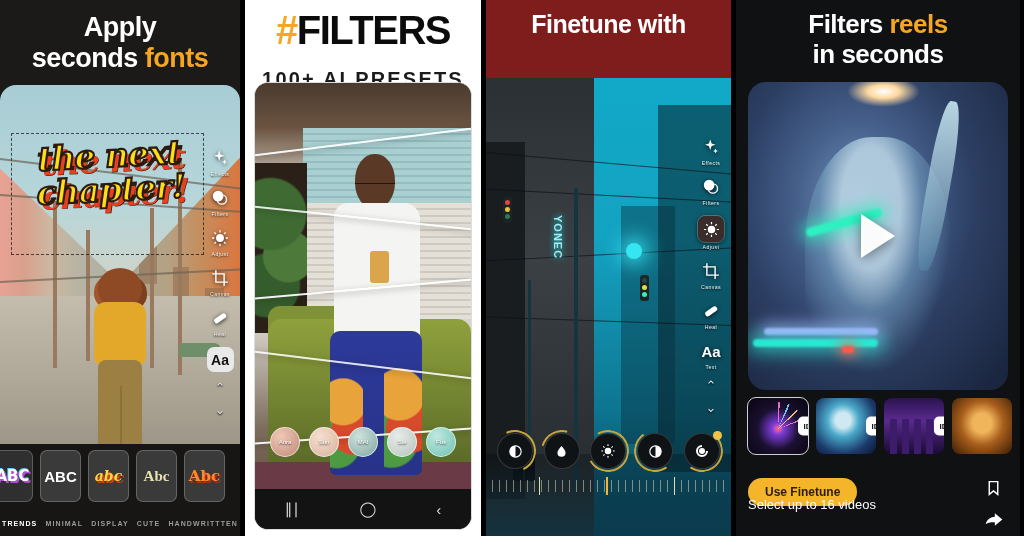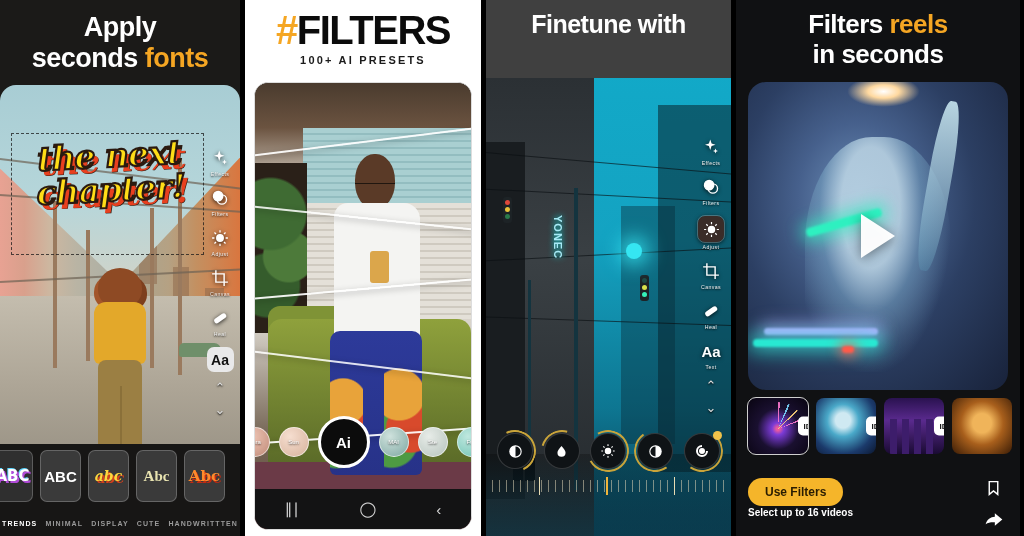--- a/index.html
+++ b/index.html
@@ -8,42 +8,42 @@
     background: #000;
     font-family: "Liberation Sans", sans-serif;
     overflow: hidden;
   }
   .board { position: relative; width: 932px; height: 536px; display: flex; background: #000; }
 
   .panel { position: relative; height: 536px; overflow: hidden; flex-shrink: 0; }
   .p1 { width: 240px; background: #1b1a18; }
   .gap { width: 5px; background: #000; flex-shrink: 0; }
   .p2 { width: 236px; background: #ffffff; }
-  .p3 { width: 245px; background: #404040; }
+  .p3 { width: 245px; background: #7f1d1d; }
   .p4 { width: 284px; background: #101113; }
 
   
   .head {
     position: relative; z-index: 6;
     text-align: center;
     color: #fff;
     letter-spacing: -0.5px;
     line-height: 1.14;
     font-weight: 700;
   }
   .p1 .head { padding: 12px 8px 10px; font-size: 27px; }
   .p3 .head { padding: 10px 6px 8px; font-size: 25px; }
   .p4 .head { padding: 10px 10px 8px; font-size: 26px; }
   .accent { color: #f5a623; }
 
   
   .p2head { background:#fff; padding: 10px 6px 8px; text-align:center; }
   .fhash { color:#f5a623; }
   .ftitle { font-size: 40px; font-weight: 900; color:#0b0b0b; letter-spacing:-1.5px; line-height:1; }
-  .fsub { font-size: 11px; font-weight: 800; color:#1b1b1b; letter-spacing: 2.2px; margin-top: 4px; }
+  .fsub { font-size: 20px; font-weight: 800; color:#1b1b1b; letter-spacing: 2.2px; margin-top: 18px; }
 
   
   .screen { position:absolute; overflow:hidden; }
   .p1 .screen { left: 0; right: 0; top: 85px; bottom: 88px; border-radius: 16px 16px 0 0; }
   .p3 .screen { left: 0; right: 0; top: 78px; bottom: 0px; }
   .p4 .screen { left: 12px; right: 12px; top: 82px; height: 308px; border-radius: 18px; }
 
   
   .street { position:absolute; inset:0; background:
       linear-gradient(180deg,#a8cdd4 0%, #b6d6da 32%, #cdd4cb 52%, #cdc6b7 62%, #bfb9ab 100%); }
@@ -242,21 +242,21 @@
   .th3:after { content:""; position:absolute; left:10%; bottom:0; width:80%; height:62%;
     background: repeating-linear-gradient(90deg, #3d1d6b 0 7px, transparent 7px 12px); }
   .th4 { background: radial-gradient(ellipse at 50% 45%, #f0b45a 0 22%, #a85f1c 50%, #3a1c06 100%); }
   .idbadge { position:absolute; right:-9px; top:50%; transform:translateY(-50%); width:19px; height:19px;
     border-radius:5px; background:#fff; color:#111; font-size:8px; font-weight:700;
     display:flex; align-items:center; justify-content:center; z-index:3; }
 
   .ctabtn { position:absolute; left:12px; top:478px; background:#f5b52a; color:#2a1d02;
     font-size:12px; font-weight:700; padding:7px 17px; border-radius:16px; border:none; z-index:7; }
   .bk { position:absolute; right:18px; top:478px; z-index:7; color:#fff; }
-  .selnote { position:absolute; left:12px; bottom:18px; font-size:10px; font-weight:700; color:#fff; z-index:7; }
+  .selnote { position:absolute; left:12px; bottom:24px; font-size:13px; font-weight:400; color:#fff; z-index:7; }
   .shr { position:absolute; right:14px; bottom:6px; z-index:7; color:#fff; }
   svg { display:block; }
 </style>
 </head>
 <body>
 
 <div class="board">
 
   <div class="panel p1">
     <div class="head">
@@ -391,21 +391,20 @@
           <div class="sl sl2" style="top:30%; transform:rotate(6deg)"></div>
           <div class="sl" style="top:46%; transform:rotate(-5deg)"></div>
           <div class="sl sl2" style="top:63%; transform:rotate(7deg)"></div>
           <div class="sl" style="top:79%; transform:rotate(-4deg)"></div>
         </div>
       </div>
 
       <div class="filmrow">
         <div class="fdot fd0">Anra</div>
         <div class="fdot fd1">Sun</div>
-        <div class="fdmain">Ai</div>
         <div class="fdot fd3">MAI</div>
         <div class="fdot fd4">Ste</div>
         <div class="fdot fd5">Fus</div>
       </div>
 
       <div class="navbar">
         <div class="ni">∥∣</div>
         <div class="ni">◯</div>
         <div class="ni">‹</div>
       </div>
@@ -575,21 +574,21 @@
       </div>
       <div class="thumb th2">
         <div class="idbadge">ID</div>
       </div>
       <div class="thumb th3">
         <div class="idbadge">ID</div>
       </div>
       <div class="thumb th4"></div>
     </div>
 
-    <button class="ctabtn">Use Filters</button>
+    <button class="ctabtn">Use Finetune</button>
 
     <div class="bk">
       <svg width="17" height="20" viewBox="0 0 24 24" fill="none" stroke="#fff" stroke-width="2">
           <path d="M6 3h12v18l-6-5-6 5z"></path>
         </svg>
     </div>
 
     <div class="selnote">Select up to 16 videos</div>
 
     <div class="shr">

